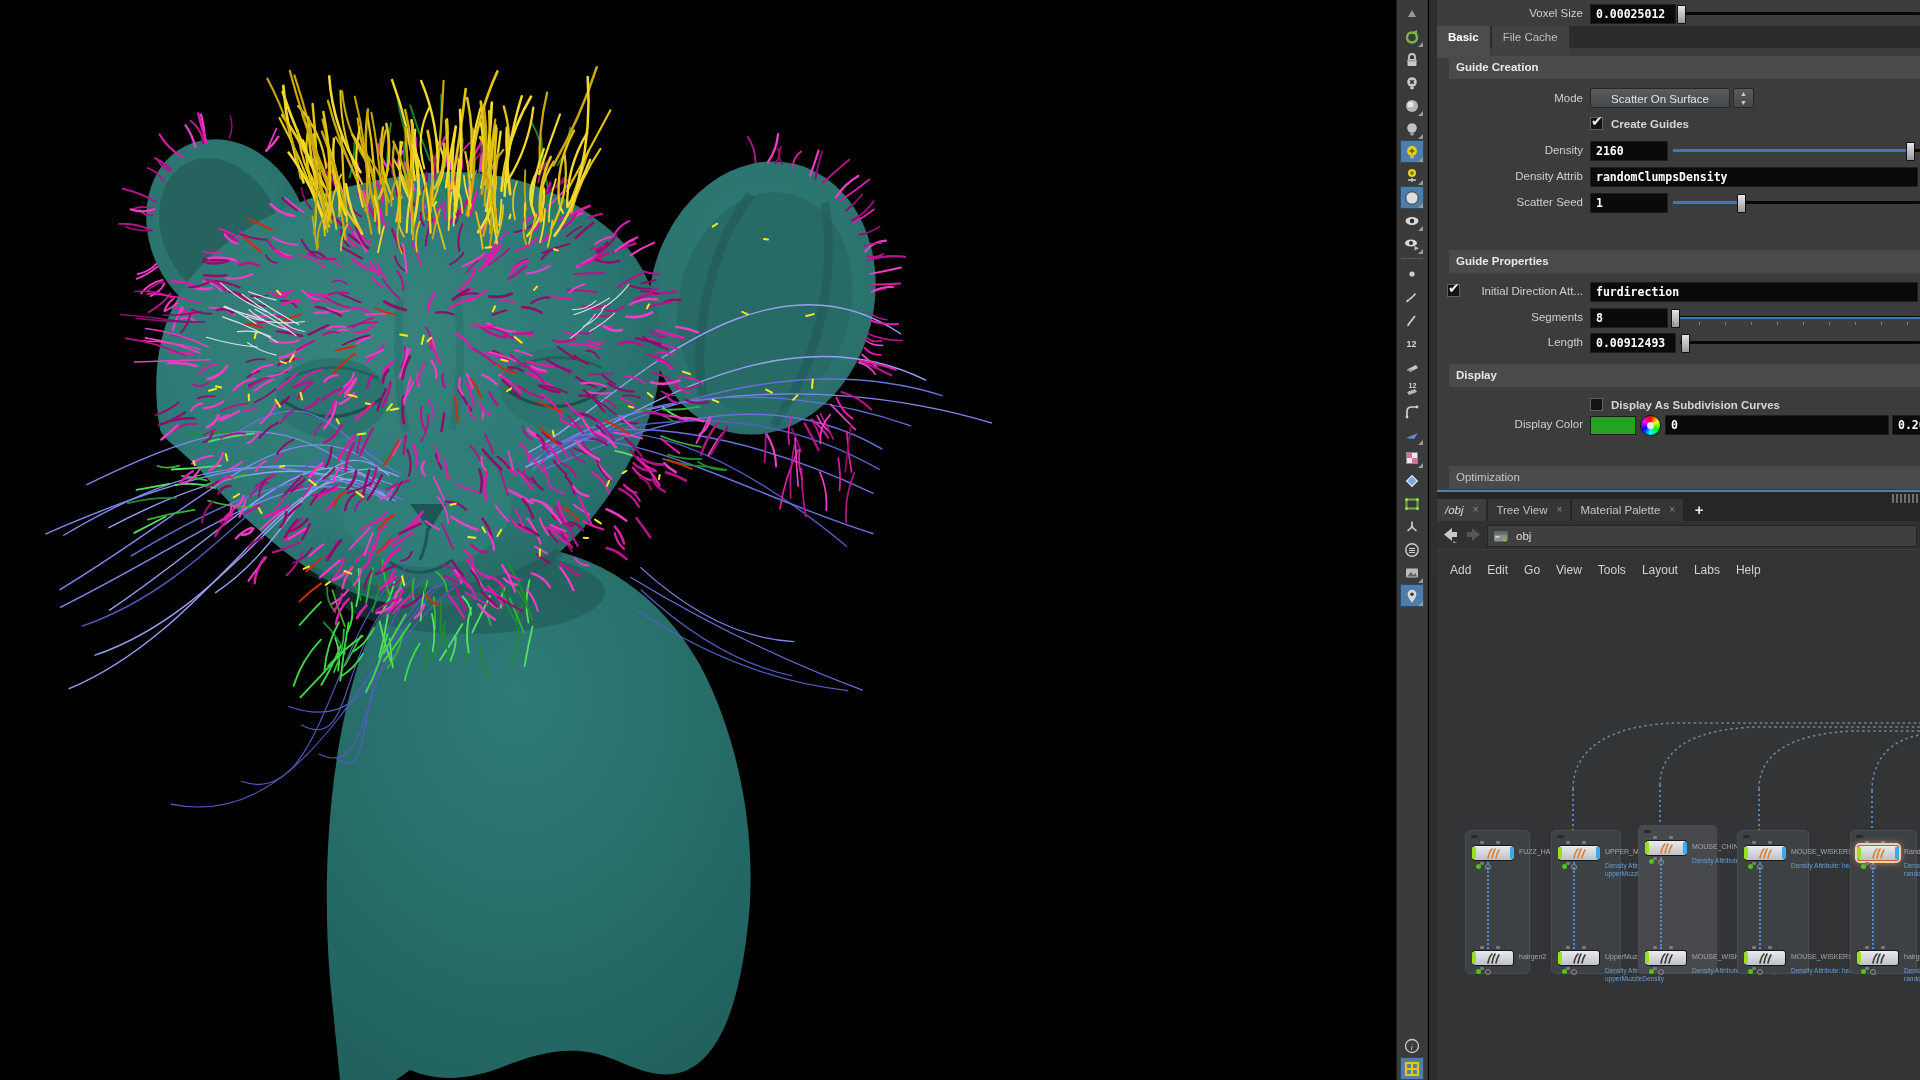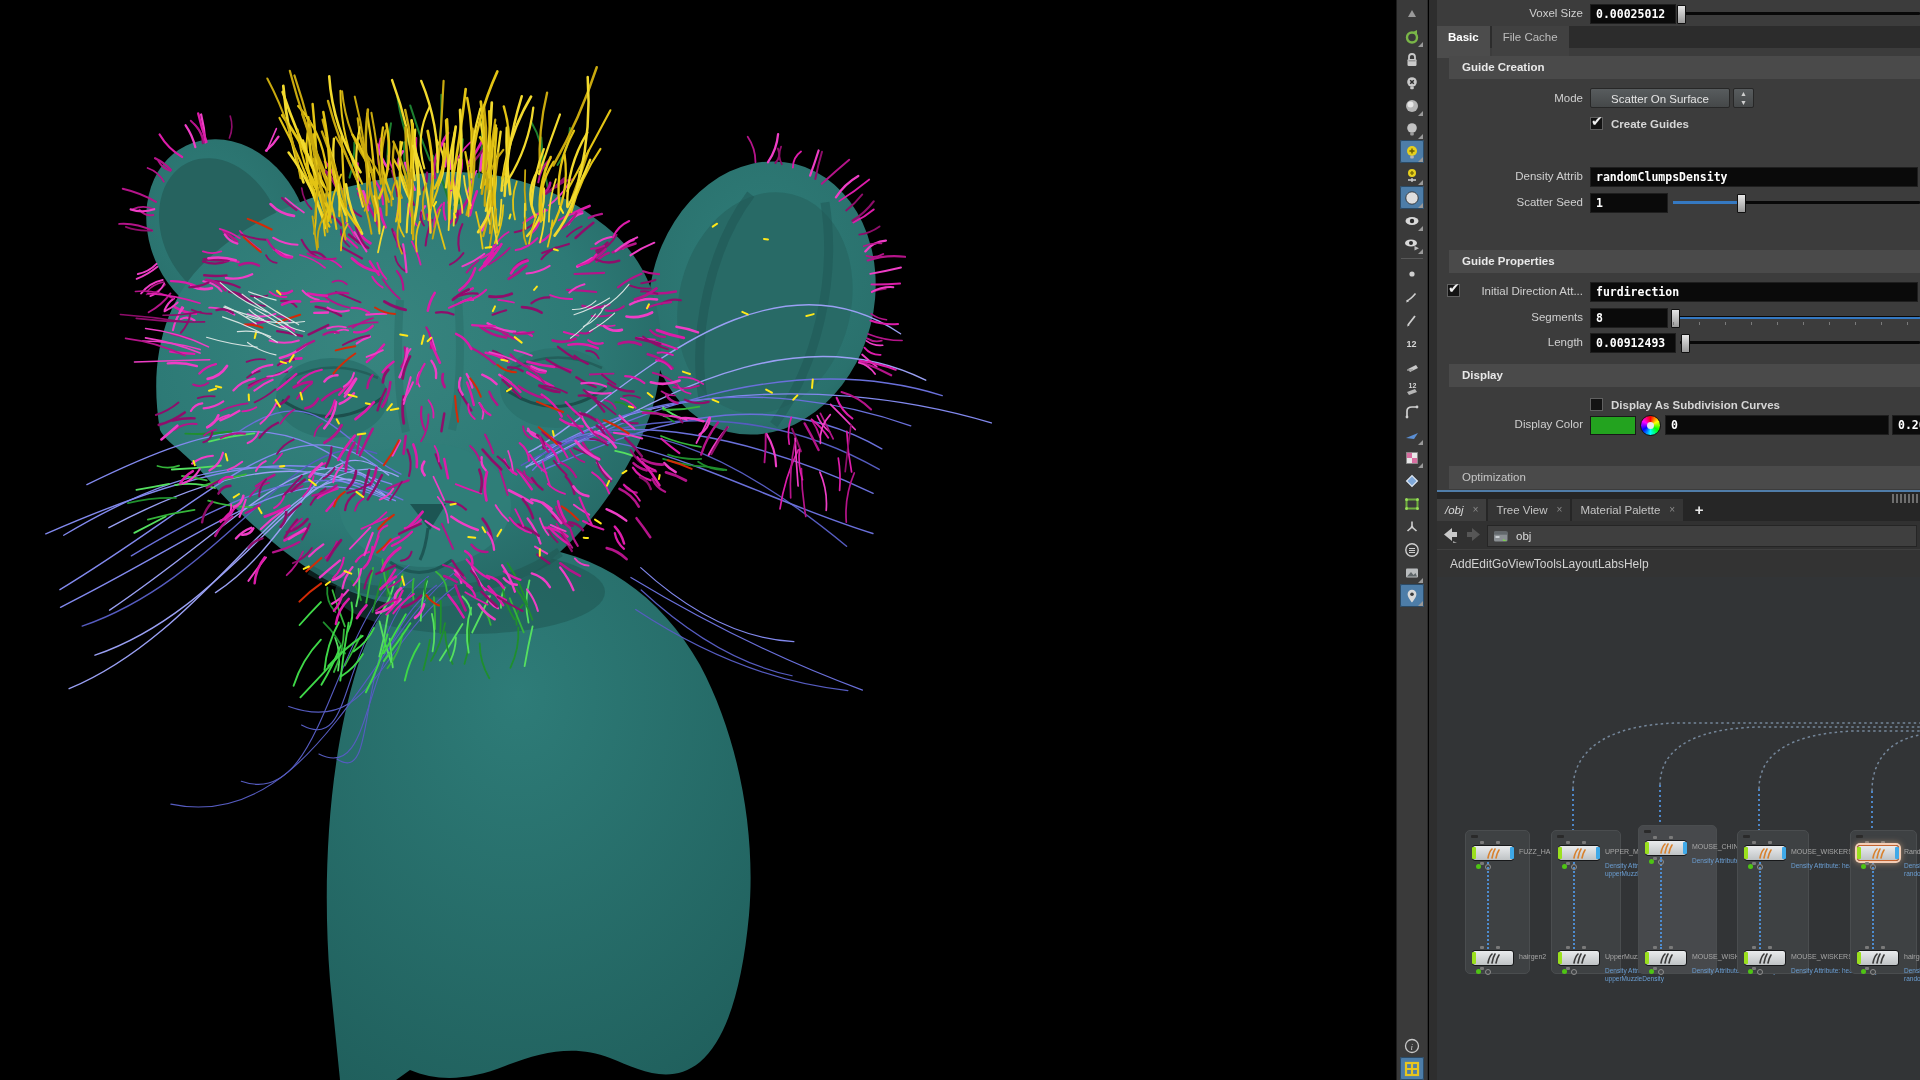--- a/index.html
+++ b/index.html
@@ -43,21 +43,21 @@
     background:repeating-linear-gradient(90deg,#7a7a7a 0 1px,transparent 1px 26px);}
   .cb{position:absolute;top:3px;width:13px;height:13px;background:#131313;border:1px solid #606060;box-sizing:border-box;}
   .cb.on::after{content:"\2714";position:absolute;left:0px;top:-5px;color:#f0f0f0;font-size:14px;}
   .cblabel{position:absolute;top:0;color:#d6d6d6;font-size:11.5px;line-height:20px;font-weight:bold;}
   .cblabel.norm{font-weight:normal;}
   .dd{position:absolute;left:153px;width:140px;height:20px;background:linear-gradient(#585c5e,#454849);
     border:1px solid #272727;border-radius:2px;color:#e4e4e4;font-size:11.5px;text-align:center;line-height:20px;box-sizing:border-box;}
   .spin{position:absolute;left:296px;width:21px;height:20px;background:linear-gradient(#585c5e,#454849);
     border:1px solid #272727;border-radius:2px;color:#cfcfcf;font-size:7px;line-height:9px;text-align:center;box-sizing:border-box;}
   .shead{position:absolute;left:12px;width:471px;height:23px;background:#4a4a4a;color:#e8e8e8;
-    font-weight:bold;font-size:11.5px;line-height:23px;padding-left:13px;box-sizing:border-box;}
+    font-weight:bold;font-size:11.5px;line-height:23px;padding-left:7px;box-sizing:border-box;}
   .shead.dim{font-weight:normal;color:#c6c6c6;}
   .tabstrip{position:absolute;left:0;top:26px;width:483px;height:22px;background:#2c2c2c;display:flex;}
   .ptab{height:32px;line-height:22px;padding:0 11px;font-size:11.5px;color:#bdbdbd;background:#414141;margin-right:2px;}
   .ptab.active{background:#4c4c4c;color:#fff;font-weight:bold;}
   .swatch{position:absolute;left:153px;top:2px;width:44px;height:17px;border:1px solid #181818;}
   .wheel{position:absolute;left:203px;top:1px;width:19px;height:19px;border-radius:50%;
     background:conic-gradient(#f00,#ff0,#0f0,#0ff,#00f,#f0f,#f00);border:1px solid #111;}
   .wheel::after{content:"";position:absolute;left:6px;top:6px;width:7px;height:7px;border-radius:50%;background:#e8e8e8;}
   #focus-line{position:absolute;left:0;top:490px;width:483px;height:2px;background:#507da9;}
 
@@ -68,21 +68,21 @@
   .ntab.active{background:#3e3e3e;color:#d8d8d8;font-style:italic;}
   .tclose{color:#8a8a8a;font-size:10px;line-height:10px;}
   .tplus{width:28px;height:22px;color:#e8e8e8;font-size:15px;font-weight:bold;text-align:center;line-height:21px;}
   #tab-grip{position:absolute;right:2px;top:2px;width:26px;height:9px;
     background:repeating-linear-gradient(90deg,#6e6e6e 0 2px,transparent 2px 4px);}
   #breadcrumb-row{position:absolute;left:0;top:521px;width:483px;height:28px;background:#313131;}
   .navarrow{position:absolute;top:5px;width:19px;height:17px;}
   #crumb-chip{position:absolute;left:50px;top:4px;right:3px;height:20px;background:#3f3f3f;
     border:1px solid #252525;display:flex;align-items:center;gap:7px;padding-left:5px;color:#dcdcdc;font-size:11.5px;}
   #menubar{position:absolute;left:0;top:549px;width:483px;height:28px;background:#333;border-top:1px solid #3f3f3f;
-    display:flex;align-items:center;padding-left:13px;box-sizing:border-box;}
+    display:flex;align-items:flex-end;gap:16px;padding-left:13px;box-sizing:border-box;}
   .mitem{color:#d2d2d2;font-size:12px;}
 
   
   #network{position:absolute;left:0;top:577px;width:483px;height:503px;background:#323436;overflow:hidden;}
   #arcs{position:absolute;left:0;top:0;}
   .nbox{position:absolute;background:#3e4143;border:1px solid #4a4d4f;border-radius:5px;}
   .nbox.light{background:#47494c;}
   .boxdash{position:absolute;left:5px;top:4px;width:7px;height:3px;background:#2a2a2a;border-radius:1px;}
   .wire{position:absolute;width:0;border-left:2px dotted #4d8cd0;}
   .node{position:absolute;left:6px;width:42px;height:16px;}
@@ -1526,20 +1526,29 @@
         <div class="dd">
           <span>Scatter On Surface</span></div>
         <div class="spin">▲<br>▼</div>
       </div>
 
       <div class="prow" style="top:114px">
         <div class="cb on" id="cb-create-guides" style="left:153px"></div>
         <span class="cblabel" style="left:174px">Create Guides</span>
       </div>
 
+      <div class="prow" style="top:140px">
+        <span class="plabel">Density</span>
+        <div class="pfield" style="left:153px;width:66px">
+          <span>2160</span></div>
+        <div class="slider" style="left:236px" id="sl-density">
+          <div class="fill" style="width: 95.5%;"></div>
+            <div class="handle" style="left: calc(95.5% - 3px);"></div>
+          </div>
+      </div>
 
       <div class="prow" style="top:166px">
         <span class="plabel">Density Attrib</span>
         <div class="pfield" style="left:153px;right:2px">
           <span>randomClumpsDensity</span></div>
       </div>
 
       <div class="prow" style="top:192px">
         <span class="plabel">Scatter Seed</span>
         <div class="pfield" style="left:153px;width:66px">

